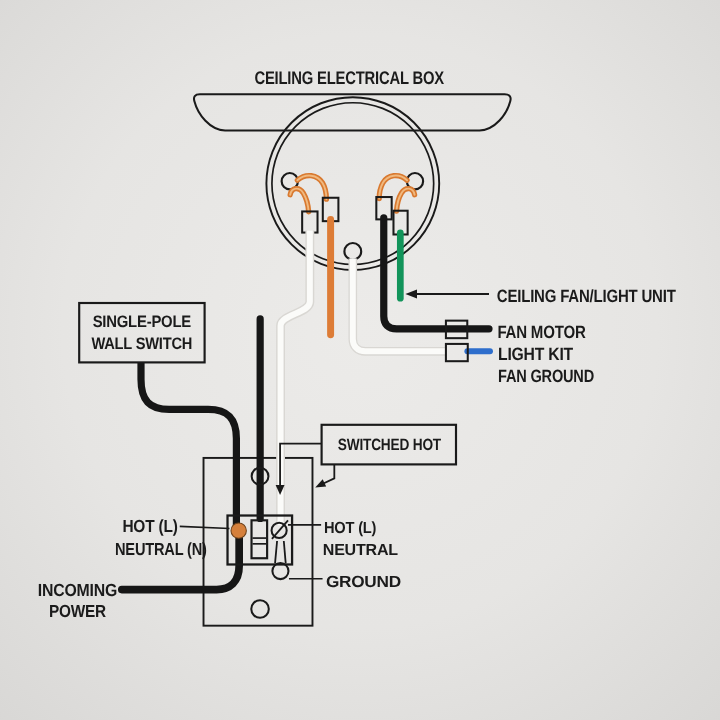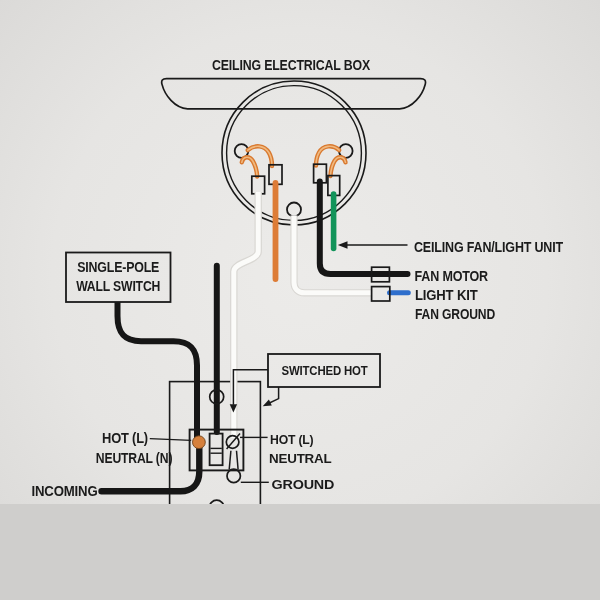--- a/index.html
+++ b/index.html
@@ -1,16 +1,16 @@
 <!DOCTYPE html>
 <html><head>
 <meta charset="utf-8">
 <style>
   html,body{margin:0;padding:0;background:#cfcecc;}
-  .stage{width:600px;height:504px;position:relative;overflow:hidden;}
+  .stage{width:600px;height:600px;position:relative;overflow:hidden;}
   svg{display:block;}
   text{
     font-family:"Liberation Sans","DejaVu Sans",sans-serif;
     font-weight:700;
     fill:#1b1b1b;
     letter-spacing:-0.2px;
   }
   .ln{stroke:#1a1a1a;fill:none;}
 </style>
 </head>

